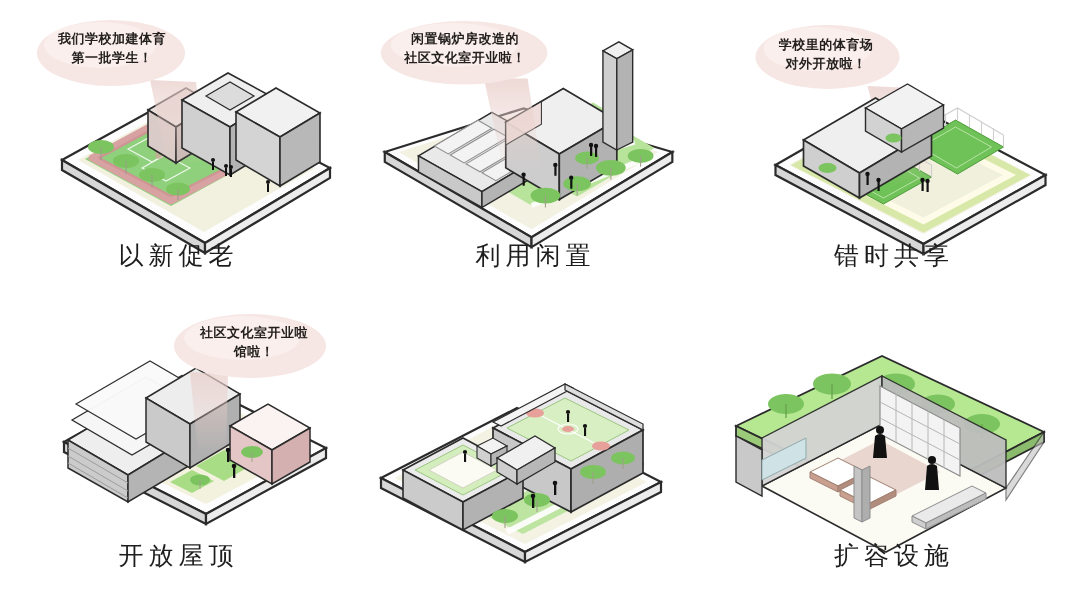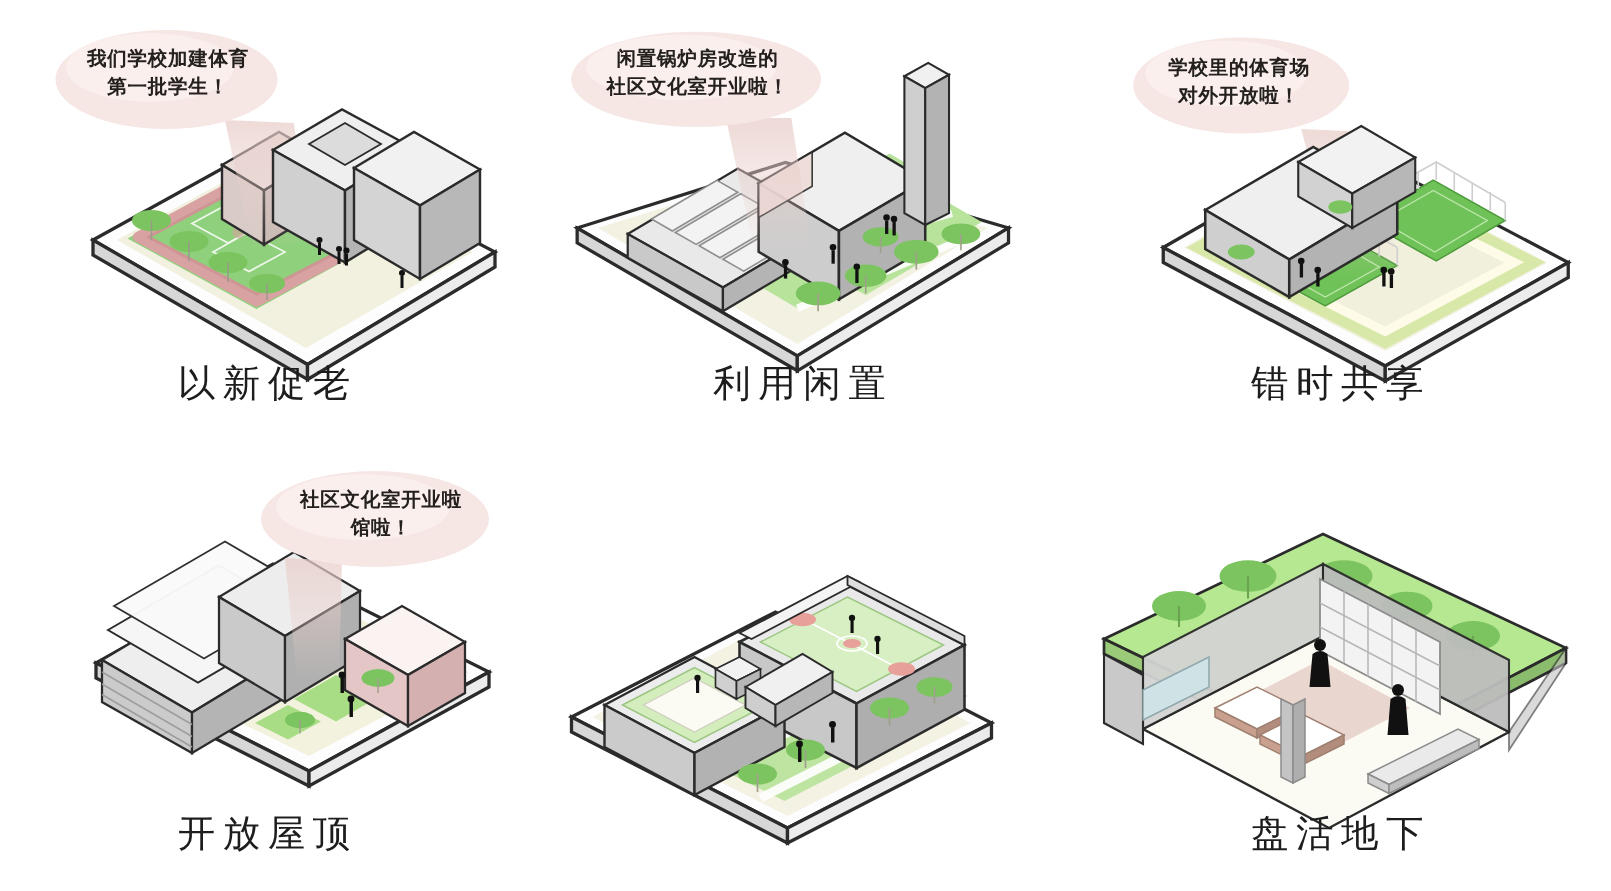--- a/index.html
+++ b/index.html
@@ -656,16 +656,16 @@
               <circle cx="166" cy="130" r="4"></circle>
               <path d="M161,136 q5,-4 10,0 l2,22 h-14 z"></path>
             </g>
           <g>
               <circle cx="218" cy="160" r="4"></circle>
               <path d="M213,166 q5,-4 10,0 l2,24 h-14 z"></path>
             </g>
         </g>
       </svg>
     </div>
-    <div class="caption">盘活地下</div>
+    <div class="caption">扩容设施</div>
   </div>
 
 </div>
 
 </body></html>

